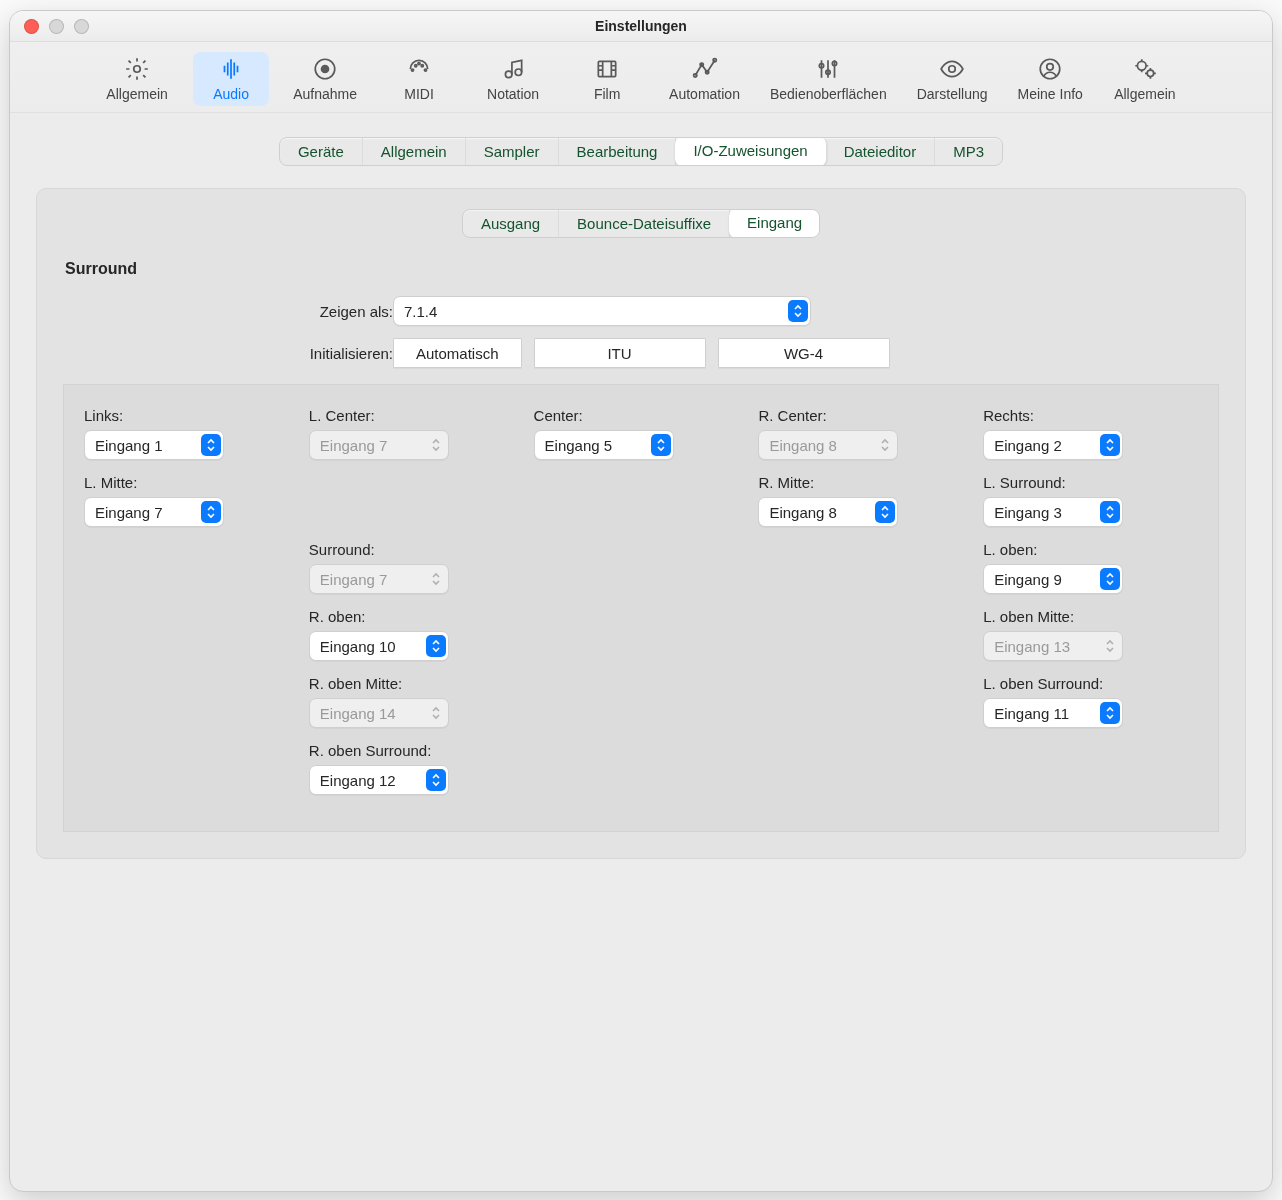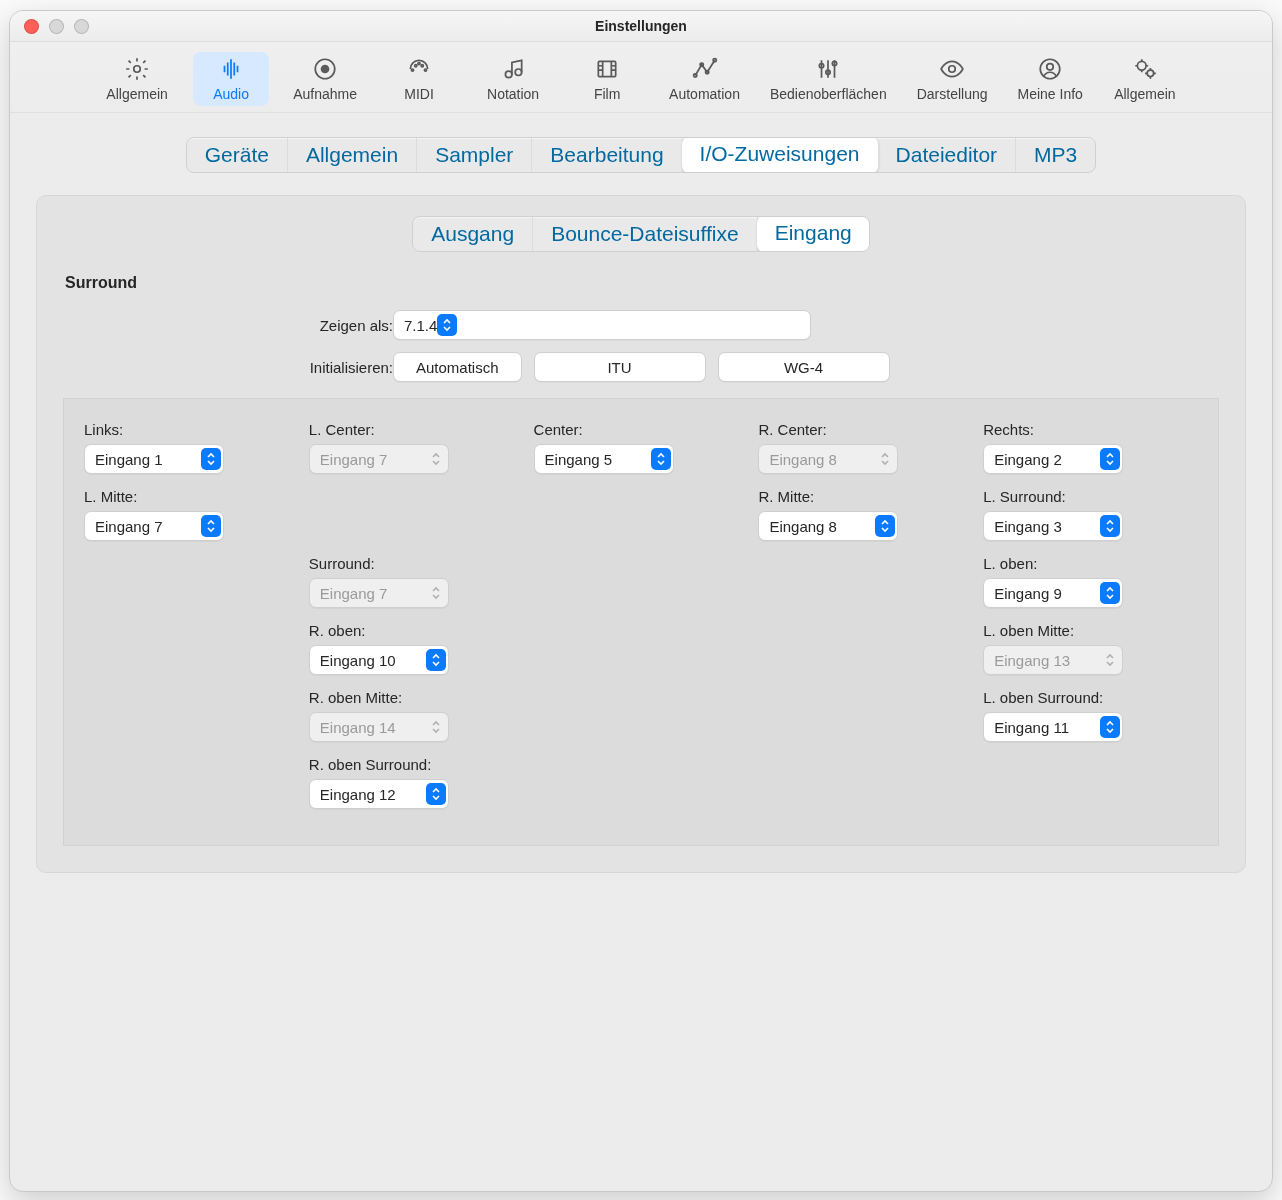--- a/index.html
+++ b/index.html
@@ -33,37 +33,37 @@
   .tool{display:flex;flex-direction:column;align-items:center;gap:4px;min-width:64px;padding:4px 6px;border-radius:8px;}
   .tool svg{width:26px;height:26px;fill:none;stroke:#5a5a5a;stroke-width:1.6;}
   .tool.selected{background:#d6e9ff;justify-content:space-between;}
   .tool.selected svg{stroke:var(--accent);fill:none;}
   .tool.selected .tlabel{color:var(--accent);font-weight:500;}
   .tlabel{font-size:14px;color:#444;}
   
   .body{flex:1;padding:24px 26px;}
   
   .seg{display:inline-flex;background:var(--seg-bg);border:1px solid var(--seg-border);border-radius:8px;overflow:hidden;box-shadow:inset 0 1px 1px rgba(255,255,255,.6);}
-  .seg .segitem{padding:5px 18px;font-size:21px;color:#0369a1;border-right:1px solid #dcdcdc;background:transparent;}
+  .seg .segitem{padding:5px 18px;font-size:15px;color:#14532d;border-right:1px solid #dcdcdc;background:transparent;}
   .seg .segitem:last-child{border-right:none;}
   .seg .segitem.selected{background:var(--seg-sel);border-radius:7px;margin:-1px;box-shadow:0 1px 2px rgba(0,0,0,.15);}
   .center{display:flex;justify-content:center;}
   
   .outer-panel{margin-top:22px;background:var(--panel-bg);border-radius:10px;border:1px solid #d7d7d7;padding:26px 26px 26px;}
   .sub-seg-row{display:flex;justify-content:center;margin-top:-6px;margin-bottom:22px;}
   .section-title{font-size:16px;font-weight:700;margin:6px 0 18px 2px;}
   .form-row{display:flex;align-items:center;margin-bottom:12px;}
   .form-row .lbl{width:330px;text-align:right;font-size:15px;}
-  .select{display:inline-flex;align-items:center;background:#fff;border:1px solid #cfcfcf;border-radius:7px;height:28px;padding:0 2px 0 10px;font-size:15px;box-shadow:0 1px 0 rgba(0,0,0,.04);}
+  .select{display:inline-flex;align-items:center;justify-content:space-between;background:#fff;border:1px solid #cfcfcf;border-radius:7px;height:28px;padding:0 2px 0 10px;font-size:15px;box-shadow:0 1px 0 rgba(0,0,0,.04);}
   .select .arrows{width:20px;height:22px;border-radius:5px;background:var(--accent);display:flex;flex-direction:column;align-items:center;justify-content:center;gap:0;}
   .select .arrows svg{width:10px;height:7px;display:block;}
   .select.disabled{background:#efefef;color:var(--muted);}
   .select.disabled .arrows{background:transparent;}
   .select.disabled .arrows svg path{stroke:#b0b0b0 !important;}
-  .btn{display:inline-flex;align-items:center;justify-content:center;background:#fff;border:1px solid #cfcfcf;border-radius:7px;height:28px;padding:0 22px;font-size:15px;box-shadow:0 1px 0 rgba(0,0,0,.04);}
+  .btn{display:inline-flex;align-items:center;justify-content:center;background:#fff;border:1px solid #cfcfcf;border-radius:1px;height:28px;padding:0 22px;font-size:15px;box-shadow:0 1px 0 rgba(0,0,0,.04);}
   .btn-row{display:flex;gap:12px;}
   
   .grid-panel{margin-top:16px;background:var(--inner-bg);border:1px solid #d2d2d2;border-radius:0;padding:22px 20px;}
   .grid5{display:grid;grid-template-columns:repeat(5,1fr);column-gap:10px;}
   .cell{display:flex;flex-direction:column;gap:6px;margin-bottom:14px;}
   .cell .clabel{font-size:15px;}
   .cell.placeholder{visibility:hidden;}
   .select.small{width:126px;}
   .grid-panel .select.small{justify-content:space-between;}
 </style>

